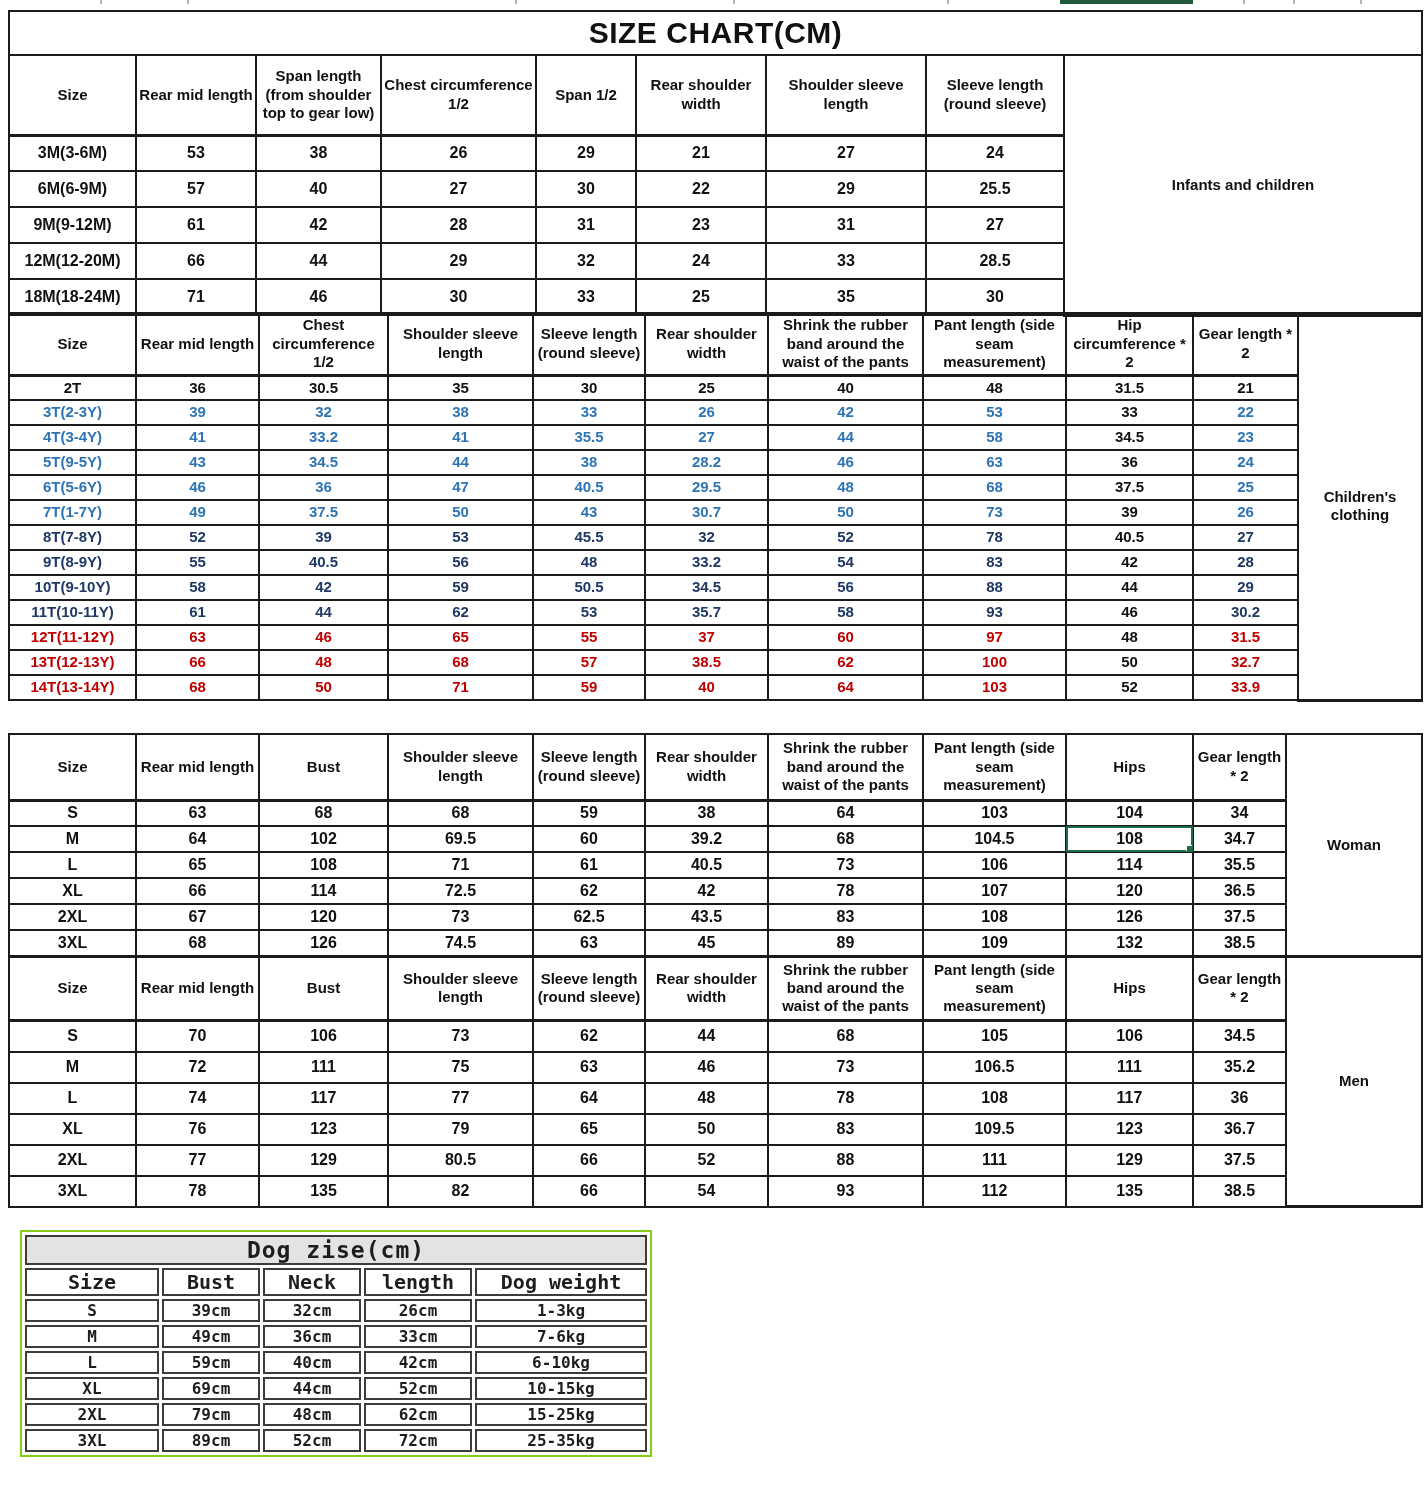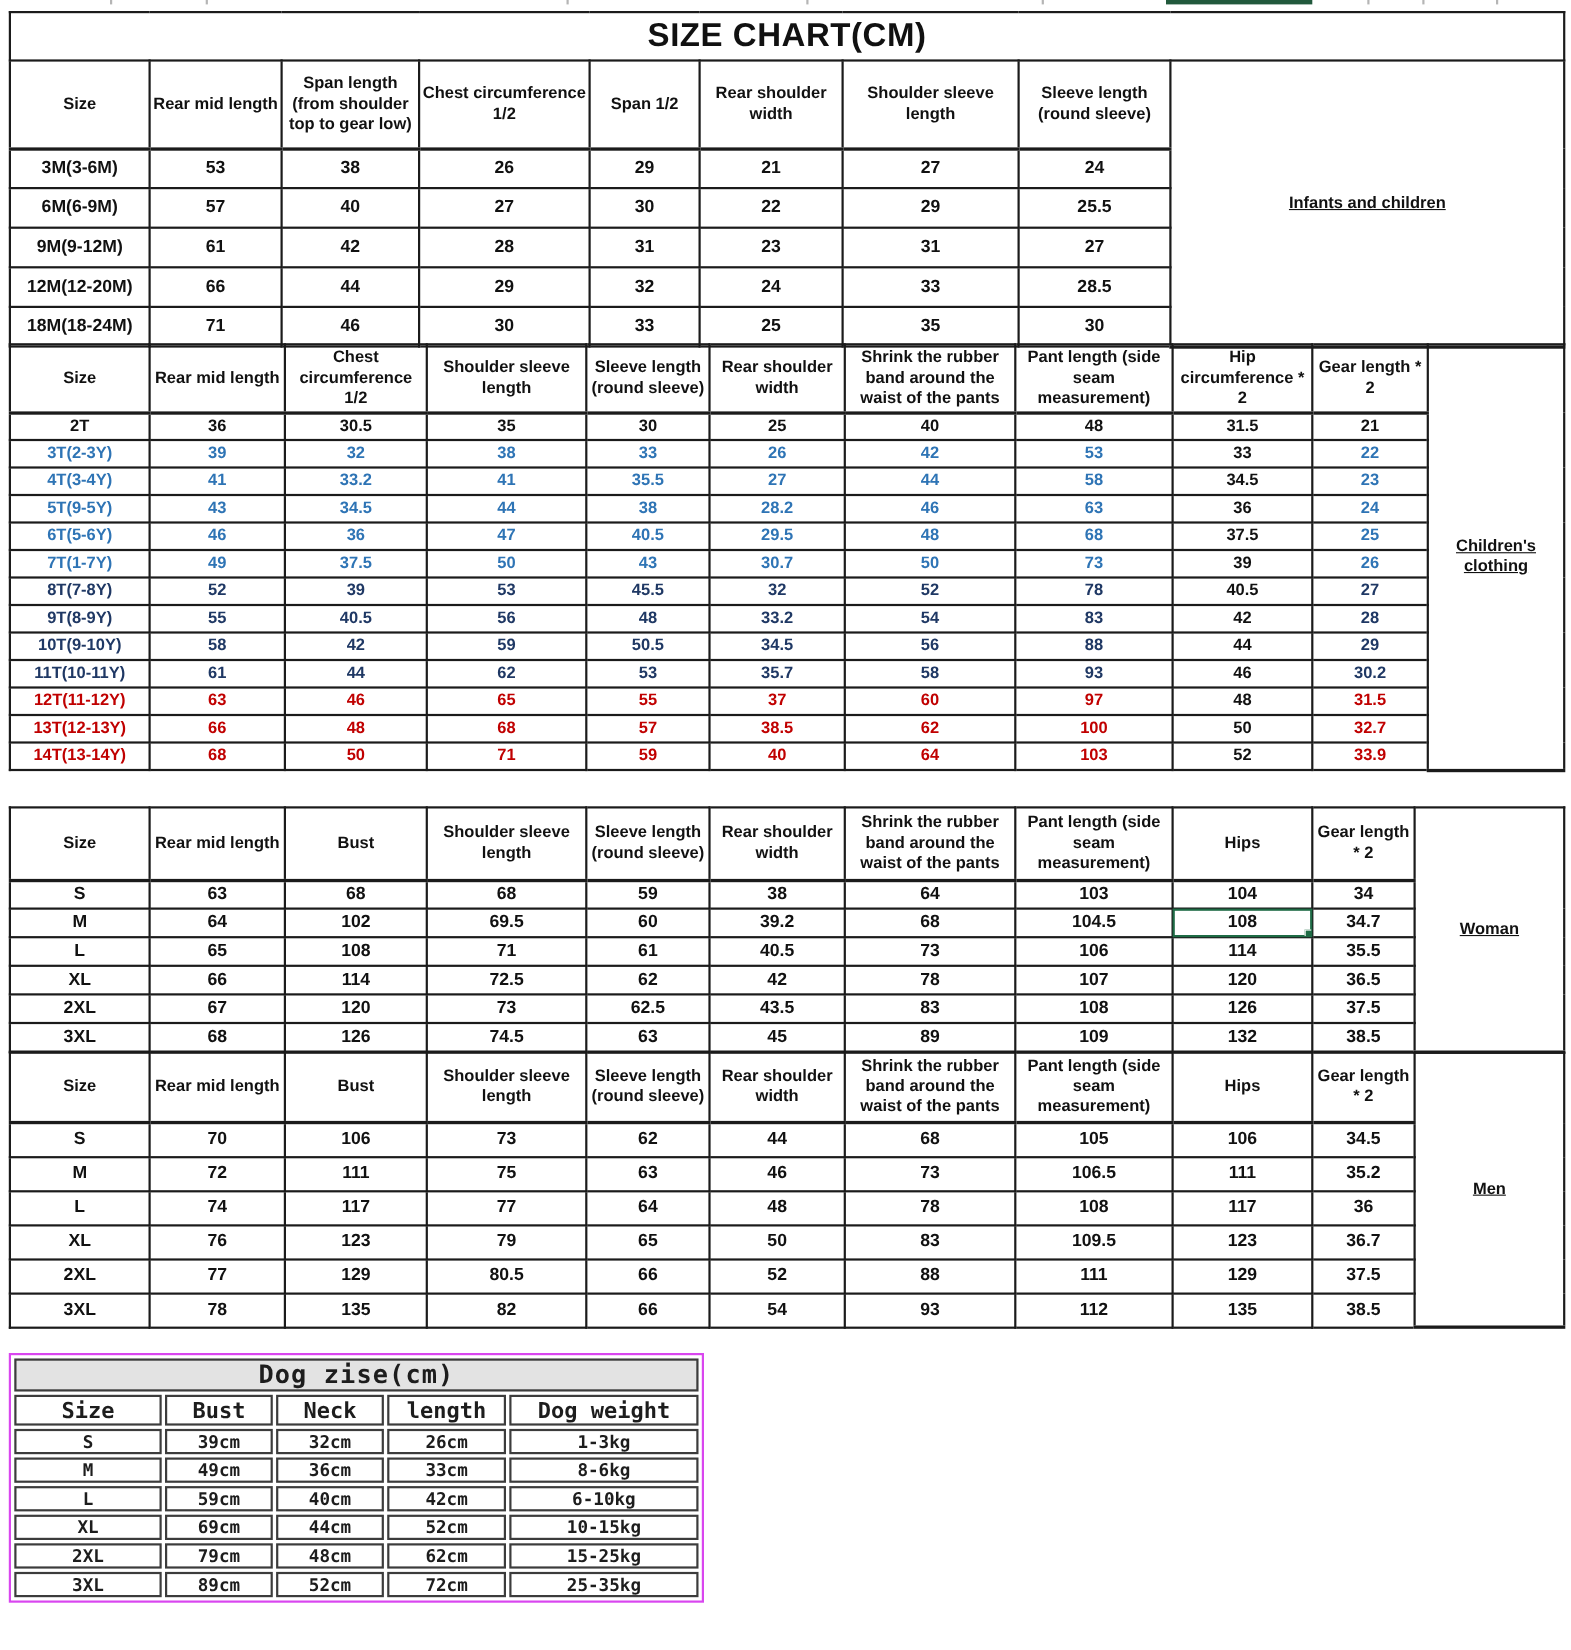--- a/index.html
+++ b/index.html
@@ -18,31 +18,31 @@
   .wm-wrap{position:absolute;top:733px;left:0;width:1428px;}
   .wm-wrap table.tbl{position:relative;left:8px;}
   .t4{margin-top:-2px;}
   .t1 tr{height:36px;} .t1 tr.title-row{height:44px;} .t1 tr.hdr{height:80px;}
   .t2 tr{height:25px;} .t2 tr.hdr{height:62px;}
   .t3 tr{height:26px;} .t3 tr.hdr{height:66px;}
   .t4 tr{height:31px;} .t4 tr.hdr{height:64px;}
   .t1 td{font-size:16px;} .t2 td{font-size:15px;} .t3 td,.t4 td{font-size:16px;}
   tr.hdr td{font-size:15px;border-bottom-width:3px;}
   td.main-title{font-size:30px;letter-spacing:0.5px;border-bottom-width:3px;margin-left:40px;}
-  td.side-label{color:#c00000;font-size:25px;line-height:1.25;padding:0 14px;text-decoration:underline;}
+  td.side-label{color:#c00000;font-size:25px;line-height:1.25;padding:0 14px;}
   tr.c-blue td{color:#2e74b5;}
   tr.c-navy td{color:#1f3864;}
   tr.c-red td{color:#c00000;}
   td.force-black{color:#111 !important;}
   td.excel-selected{position:relative;outline:2px solid #1e6b45;outline-offset:-2px;}
   td.excel-selected::after{content:"";position:absolute;right:-2px;bottom:-2px;width:6px;height:6px;
                            background:#1e6b45;border:1px solid #ffffff;}
   
-  table.dog{position:absolute;top:1230px;left:8px;width:630px;table-layout:fixed;
-            border-collapse:separate;border-spacing:3px;border:2px solid #d946ef;
+  table.dog{position:absolute;top:1230px;left:20px;width:630px;table-layout:fixed;
+            border-collapse:separate;border-spacing:3px;border:2px solid #84cc16;
             font-family:"DejaVu Sans Mono",monospace;color:#1d1d1d;font-weight:bold;}
   table.dog td{border:2px solid #3c3c3c;text-align:center;vertical-align:middle;
                padding:0 2px;overflow:hidden;}
   .dog tr{height:21px;}
   .dog tr.title-row{height:30px;} .dog tr.hdr{height:26px;}
   .dog td.dog-title{background:#e3e3e3;font-size:23px;letter-spacing:1px;}
   .dog tr.hdr td{font-size:20px;}
   .dog td{font-size:16px;}
 </style>
 </head>
@@ -558,21 +558,21 @@
           <td>39cm</td>
           <td>32cm</td>
           <td>26cm</td>
           <td>1-3kg</td>
         </tr>
         <tr>
           <td>M</td>
           <td>49cm</td>
           <td>36cm</td>
           <td>33cm</td>
-          <td>8-6kg</td>
+          <td>7-6kg</td>
         </tr>
         <tr>
           <td>L</td>
           <td>59cm</td>
           <td>40cm</td>
           <td>42cm</td>
           <td>6-10kg</td>
         </tr>
         <tr>
           <td>XL</td>

